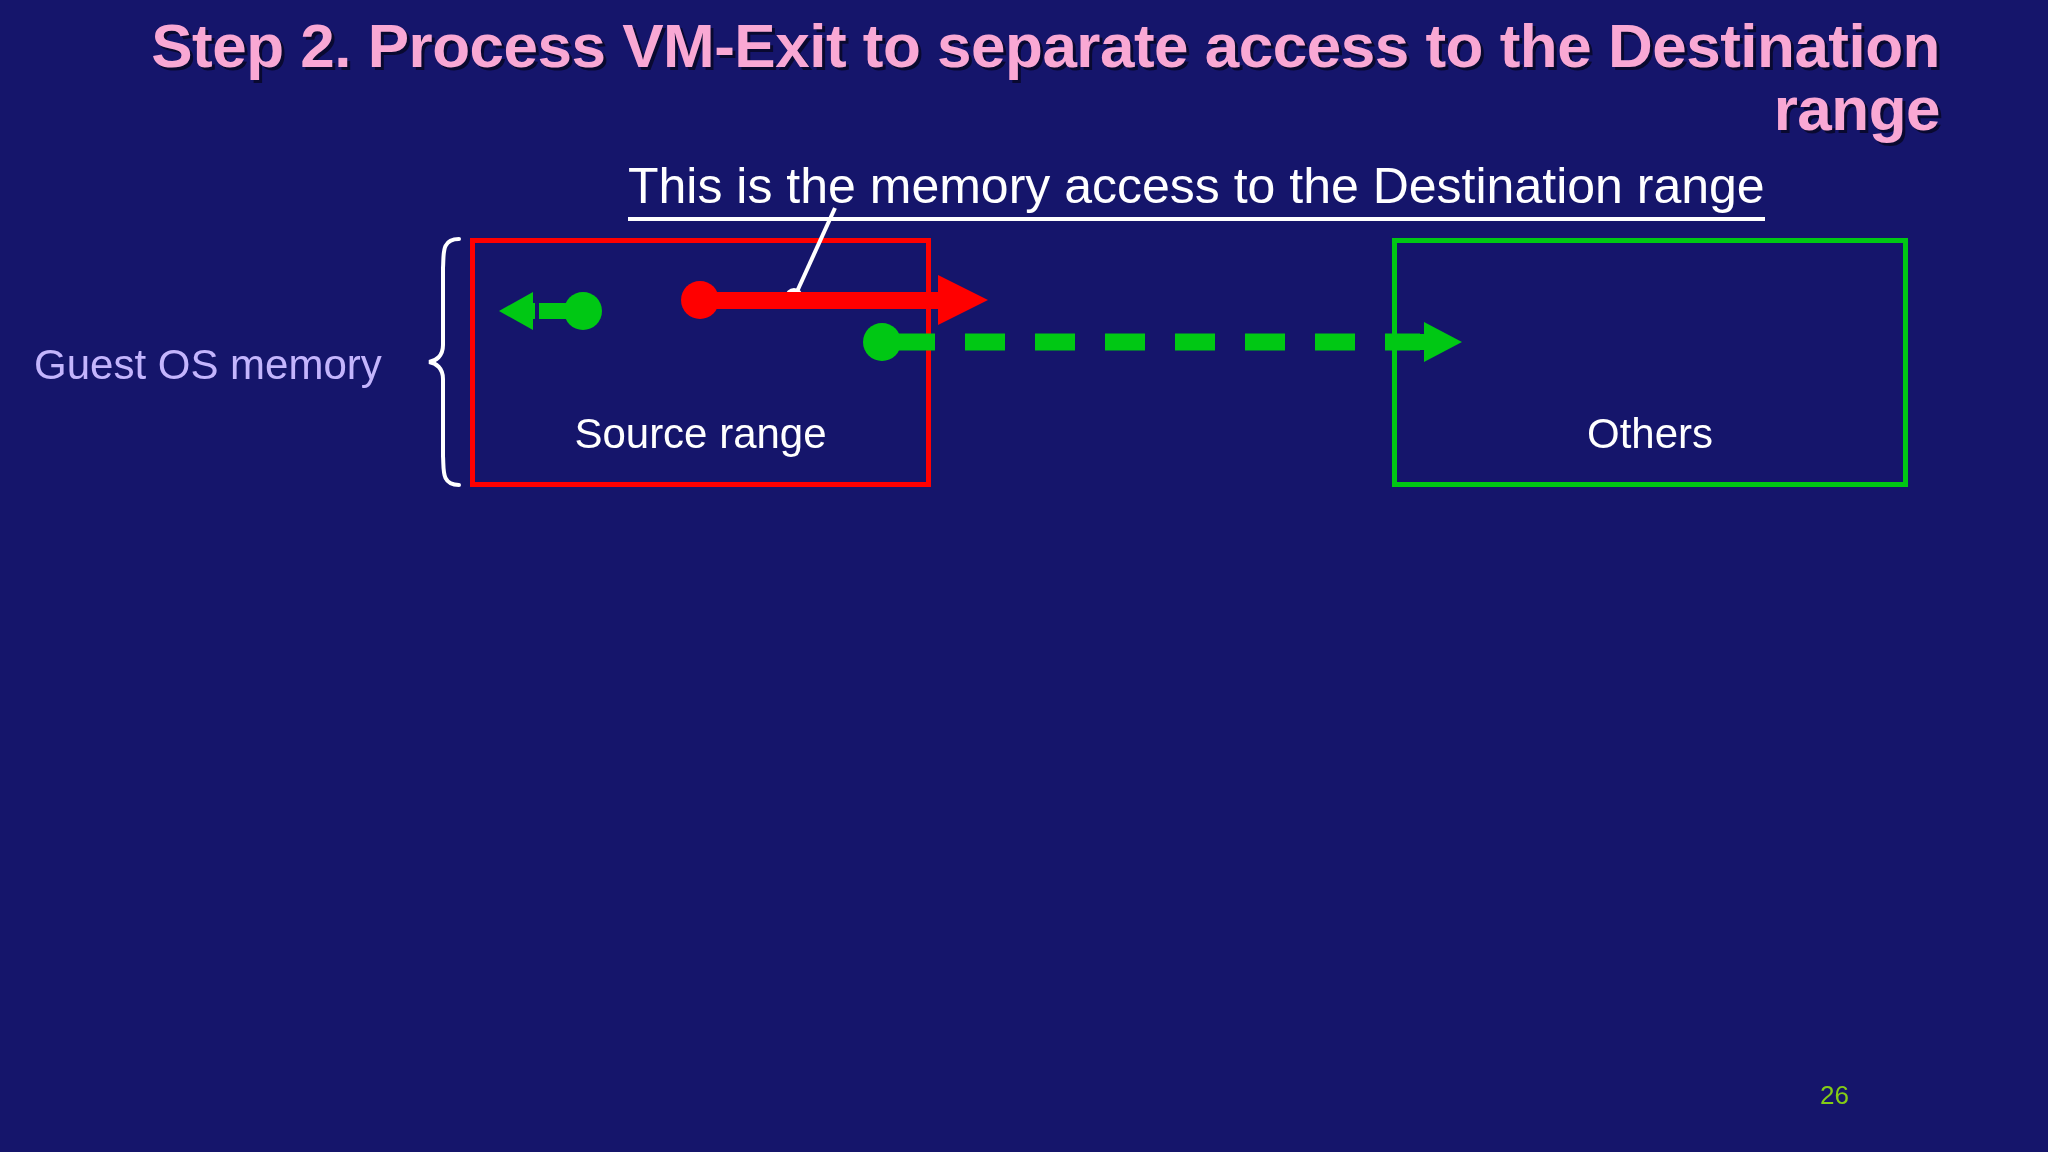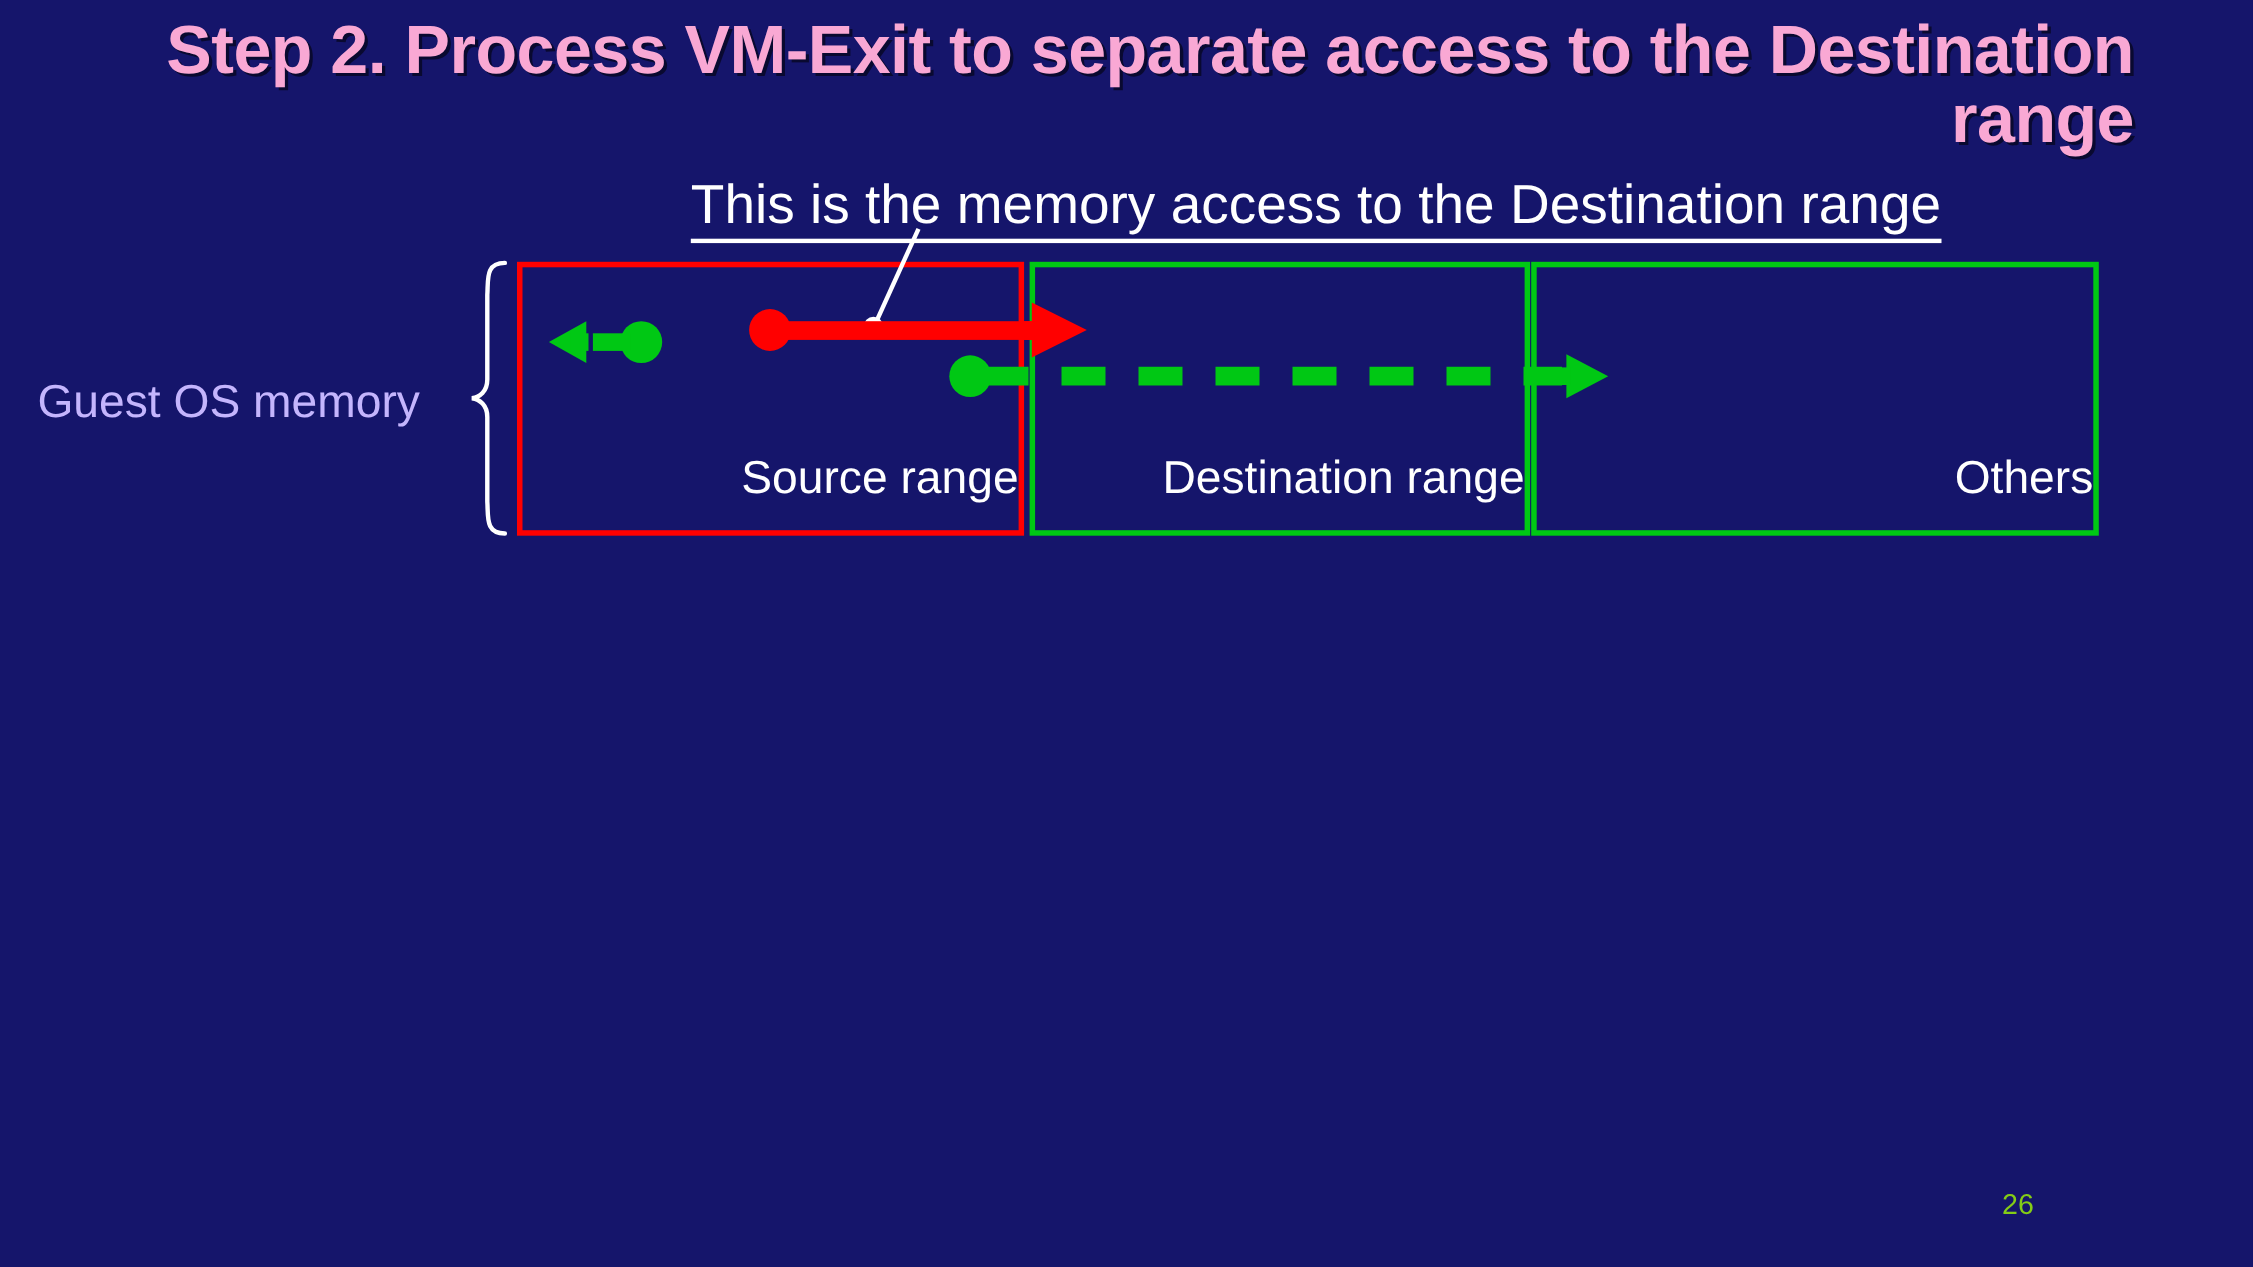--- a/index.html
+++ b/index.html
@@ -80,21 +80,21 @@
   #box-others {
     left: 1392px;
     width: 516px;
     border: 5px solid #00C814;
   }
   .box-label {
     position: absolute;
     left: 0;
     right: 0;
     bottom: 24px;
-    text-align: right;
+    text-align: center;
     color: #ffffff;
     font-size: 42px;
     font-family: "Liberation Sans", sans-serif;
     white-space: nowrap;
   }
 
   
   #overlay {
     position: absolute;
     left: 0;
@@ -122,23 +122,20 @@
   <div id="title">Step 2. Process VM-Exit to separate access to the Destination range</div>
 
   <div id="callout">This is the memory access to the Destination range</div>
 
   <div id="guest-label">Guest OS memory</div>
 
   <div id="box-source" class="mem-box">
     <div class="box-label">Source range</div>
   </div>
 
-  <div id="box-dest" class="mem-box">
-    <div class="box-label">Destination range</div>
-  </div>
 
   <div id="box-others" class="mem-box">
     <div class="box-label">Others</div>
   </div>
 
   <svg id="overlay" viewBox="0 0 2048 1152">
 
     <path d="M 459 239
              C 441 239 444 254 443 268
              L 443 345

